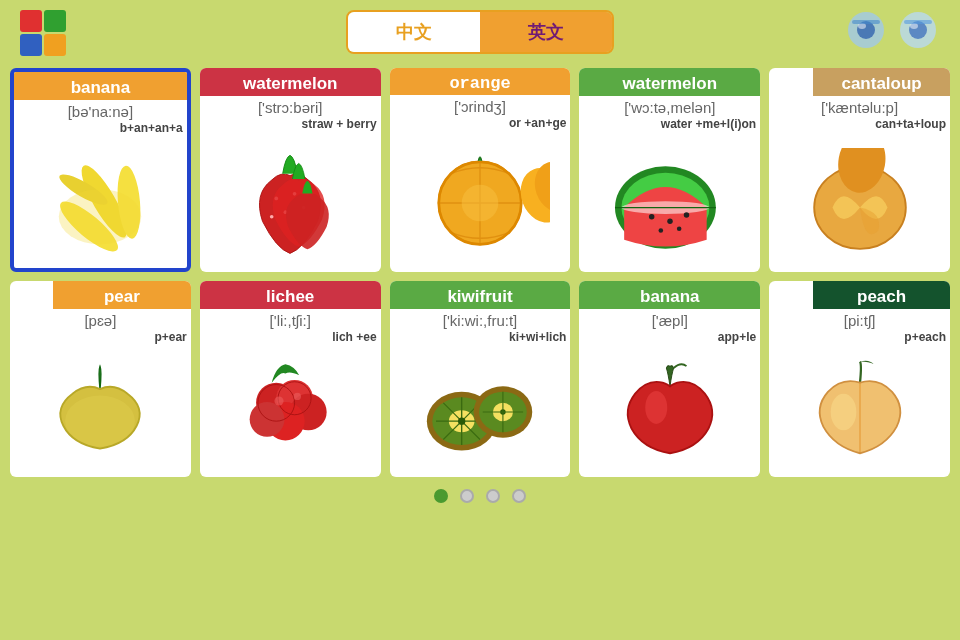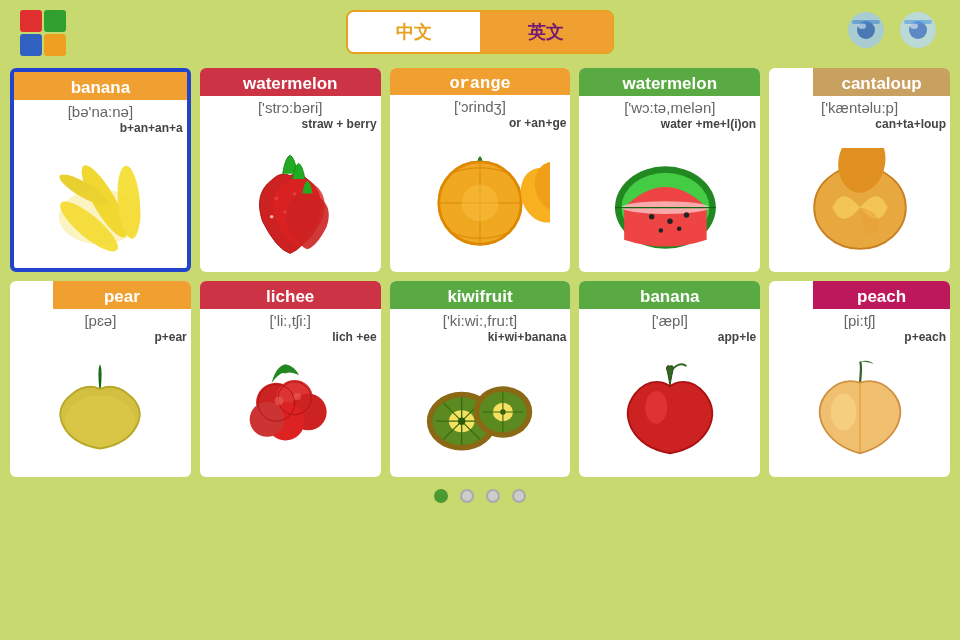--- a/index.html
+++ b/index.html
@@ -300,21 +300,21 @@
     <circle cx="75" cy="45" r="18" fill="none" stroke="#aa1111" stroke-width="1"></circle>
     <path d="M50,28 Q55,10 65,8 Q75,10 80,20 Q70,15 65,18 Q60,15 50,28Z" fill="#228822"></path>
     <circle cx="58" cy="48" r="5" fill="#ee6666" opacity="0.5"></circle>
     <circle cx="78" cy="43" r="4" fill="#ee6666" opacity="0.5"></circle>
   </svg>
     </div>
   </div>
     <div class="card">
     <div class="card-header green" style="background:#5aaa44;">kiwifruit</div>
     <div class="card-phonetic">['ki:wi:,fru:t]</div>
-    <div class="card-decomp">ki+wi+banana</div>
+    <div class="card-decomp">ki+wi+lich</div>
     <div class="card-img">
       <svg viewBox="0 0 140 120" width="140" height="110">
     <ellipse cx="50" cy="70" rx="38" ry="32" fill="#8b6914"></ellipse>
     <ellipse cx="50" cy="70" rx="32" ry="26" fill="#5a8a20"></ellipse>
     <ellipse cx="50" cy="70" rx="14" ry="12" fill="#f5e060"></ellipse>
     <line x1="50" y1="44" x2="50" y2="96" stroke="#3a6a10" stroke-width="1.5"></line>
     <line x1="22" y1="70" x2="78" y2="70" stroke="#3a6a10" stroke-width="1.5"></line>
     <line x1="30" y1="50" x2="70" y2="90" stroke="#3a6a10" stroke-width="1.2"></line>
     <line x1="70" y1="50" x2="30" y2="90" stroke="#3a6a10" stroke-width="1.2"></line>
     <circle cx="50" cy="70" r="4" fill="#2a5a08"></circle>
@@ -335,21 +335,21 @@
       <svg viewBox="0 0 140 120" width="140" height="110">
     <path d="M70,105 Q40,100 28,78 Q18,58 32,40 Q45,24 62,28 Q68,30 70,32 Q72,30 78,28 Q95,24 108,40 Q122,58 112,78 Q100,100 70,105Z" fill="#cc2222"></path>
     <path d="M70,32 Q72,18 74,12 Q73,8 70,10 Q67,8 66,12 Q68,18 70,32Z" fill="#336622" stroke="#224411" stroke-width="1"></path>
     <path d="M74,12 Q82,5 88,10" fill="none" stroke="#336622" stroke-width="2"></path>
     <ellipse cx="55" cy="55" rx="12" ry="18" fill="#ee4444" opacity="0.5"></ellipse>
     <path d="M70,105 Q40,100 28,78 Q18,58 32,40 Q45,24 62,28 Q68,30 70,32 Q72,30 78,28 Q95,24 108,40 Q122,58 112,78 Q100,100 70,105Z" fill="none" stroke="#aa1111" stroke-width="2"></path>
   </svg>
     </div>
   </div>
     <div class="card">
-    <div class="card-header tan" style="background:#be185d;">peach</div>
+    <div class="card-header tan" style="background:#14532d;">peach</div>
     <div class="card-phonetic">[pi:tʃ]</div>
     <div class="card-decomp">p+each</div>
     <div class="card-img">
       <svg viewBox="0 0 140 120" width="140" height="110">
     <path d="M70,105 Q42,98 30,76 Q20,55 35,38 Q50,22 70,28 Q90,22 105,38 Q120,55 110,76 Q98,98 70,105Z" fill="#f0c070"></path>
     <path d="M70,28 Q72,8 70,5" fill="none" stroke="#336622" stroke-width="2.5"></path>
     <path d="M70,5 Q80,2 85,8 Q80,5 70,5Z" fill="#336622"></path>
     <ellipse cx="52" cy="60" rx="14" ry="20" fill="#f8d888" opacity="0.6"></ellipse>
     <path d="M70,28 Q70,105 70,105" stroke="#e8a040" stroke-width="1.5" fill="none"></path>
     <path d="M70,105 Q42,98 30,76 Q20,55 35,38 Q50,22 70,28 Q90,22 105,38 Q120,55 110,76 Q98,98 70,105Z" fill="none" stroke="#d09040" stroke-width="2"></path>

